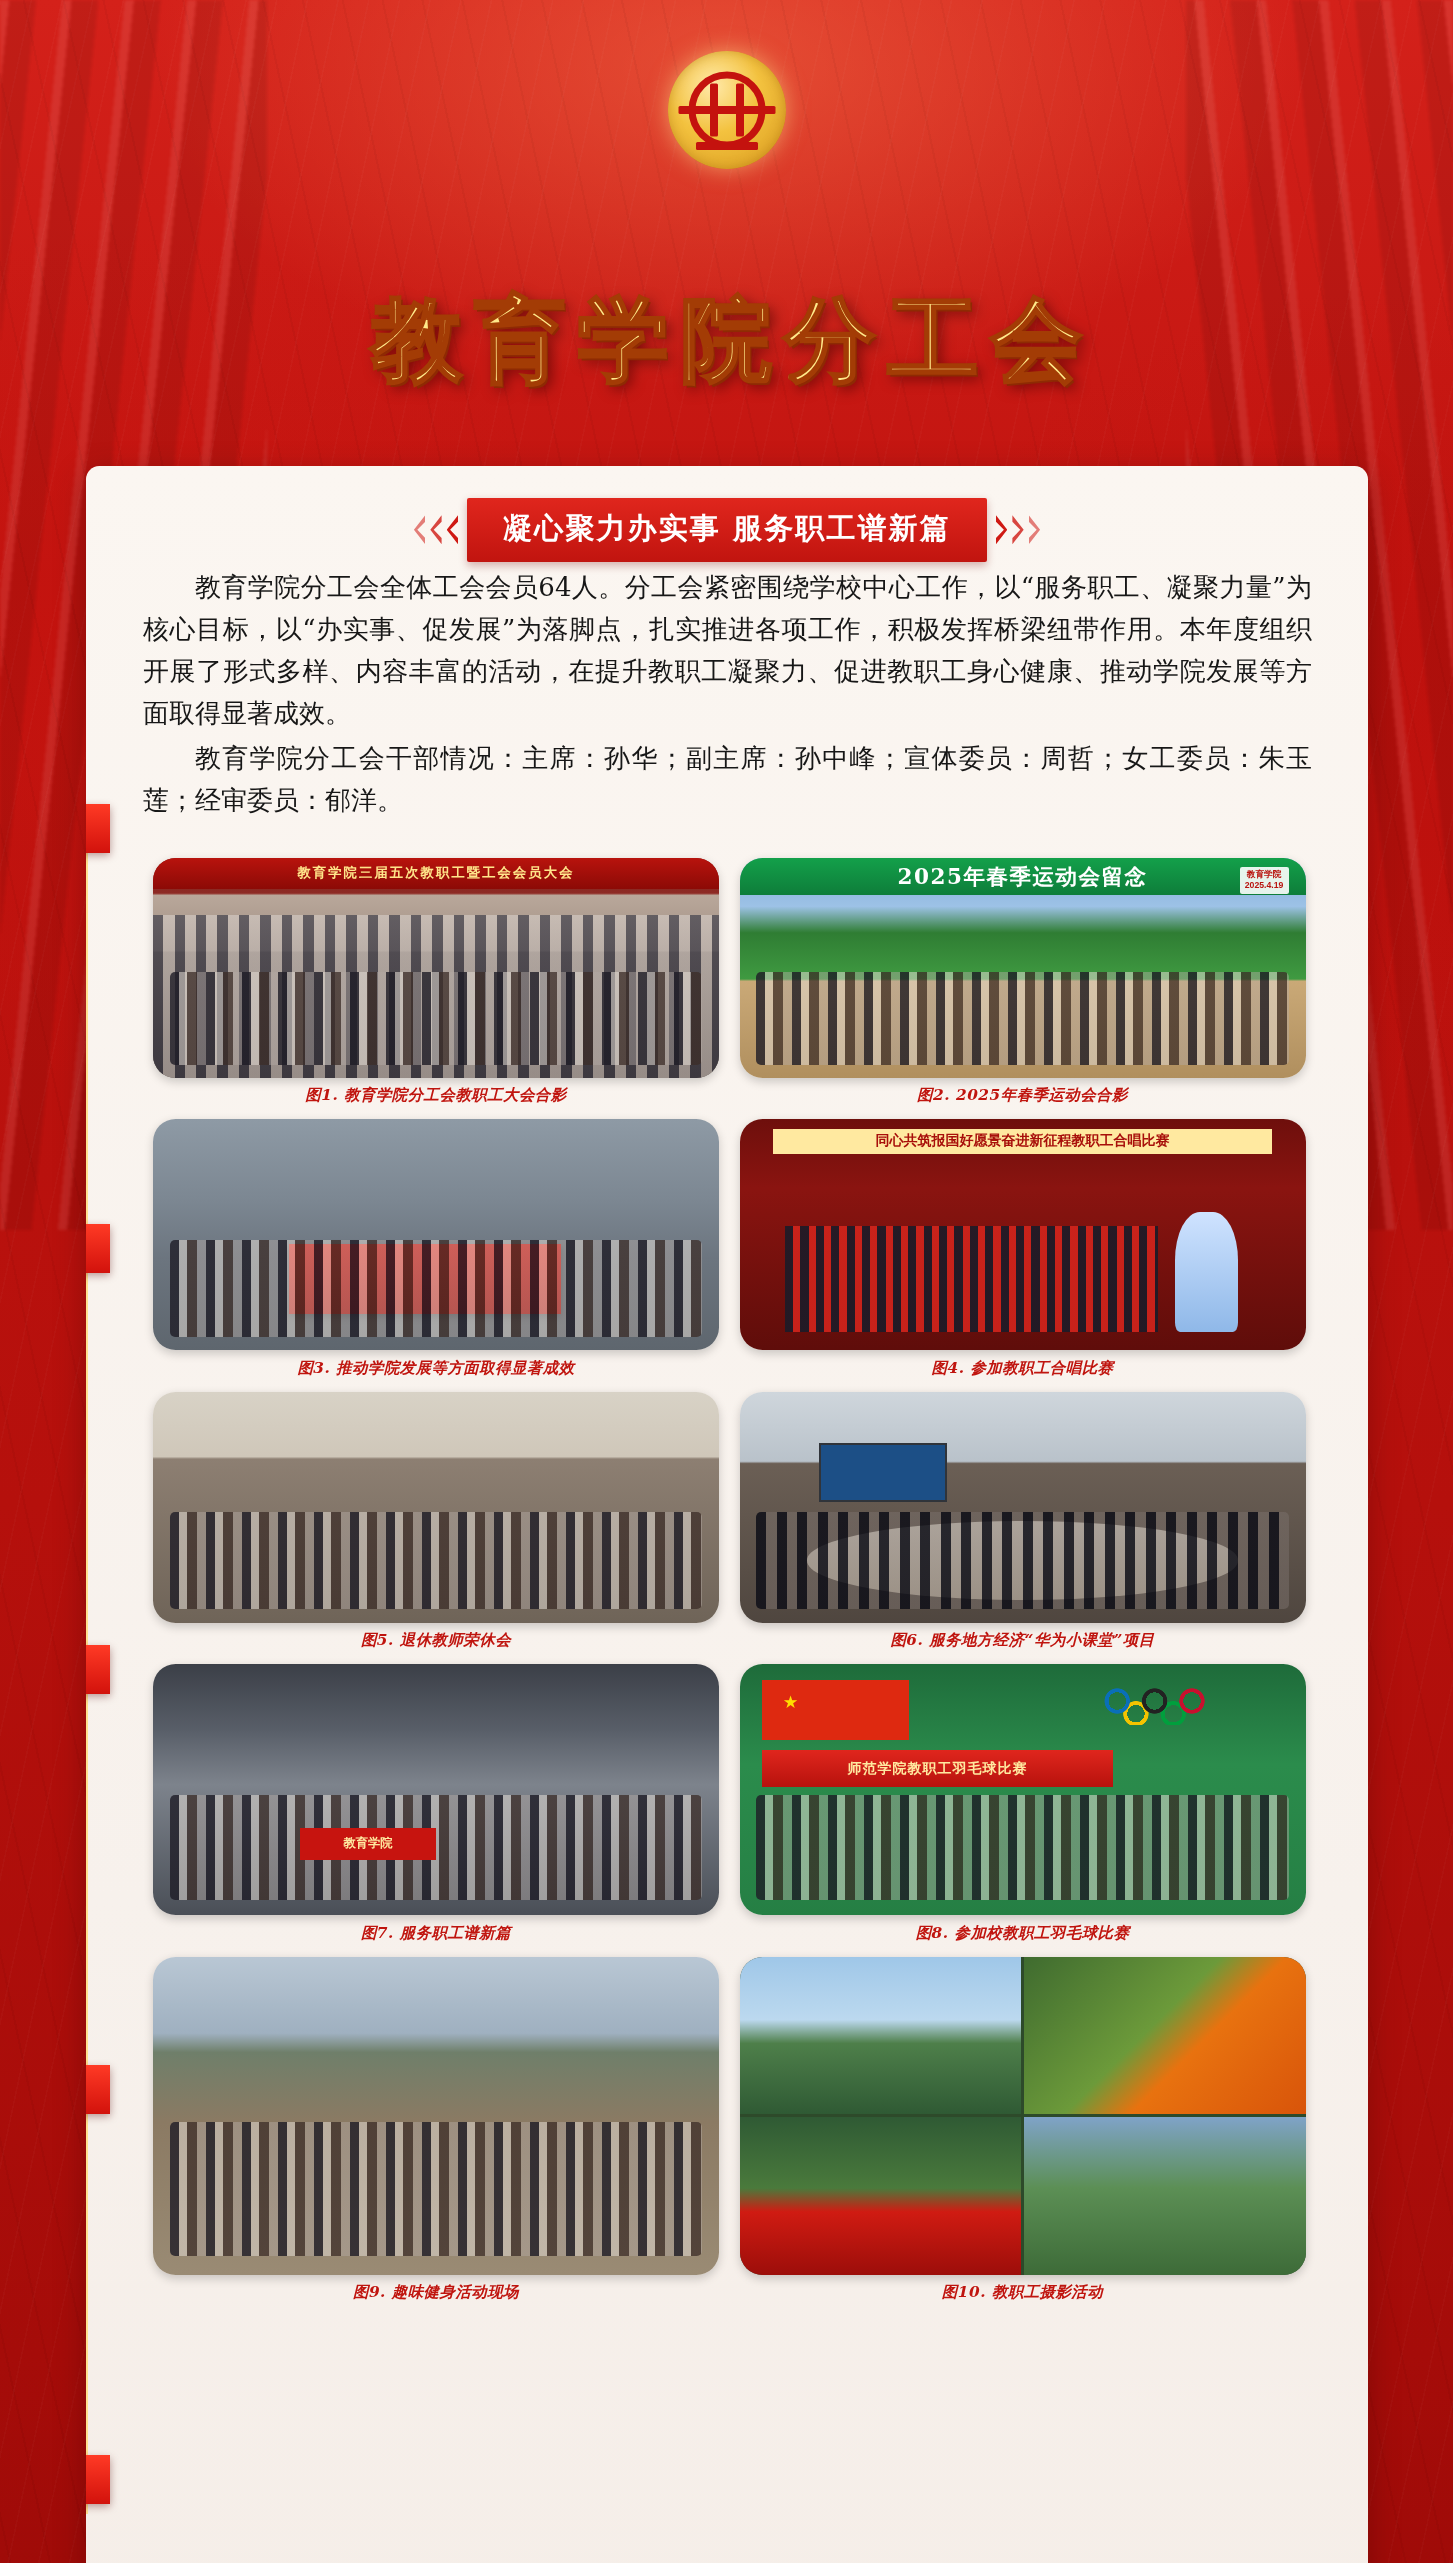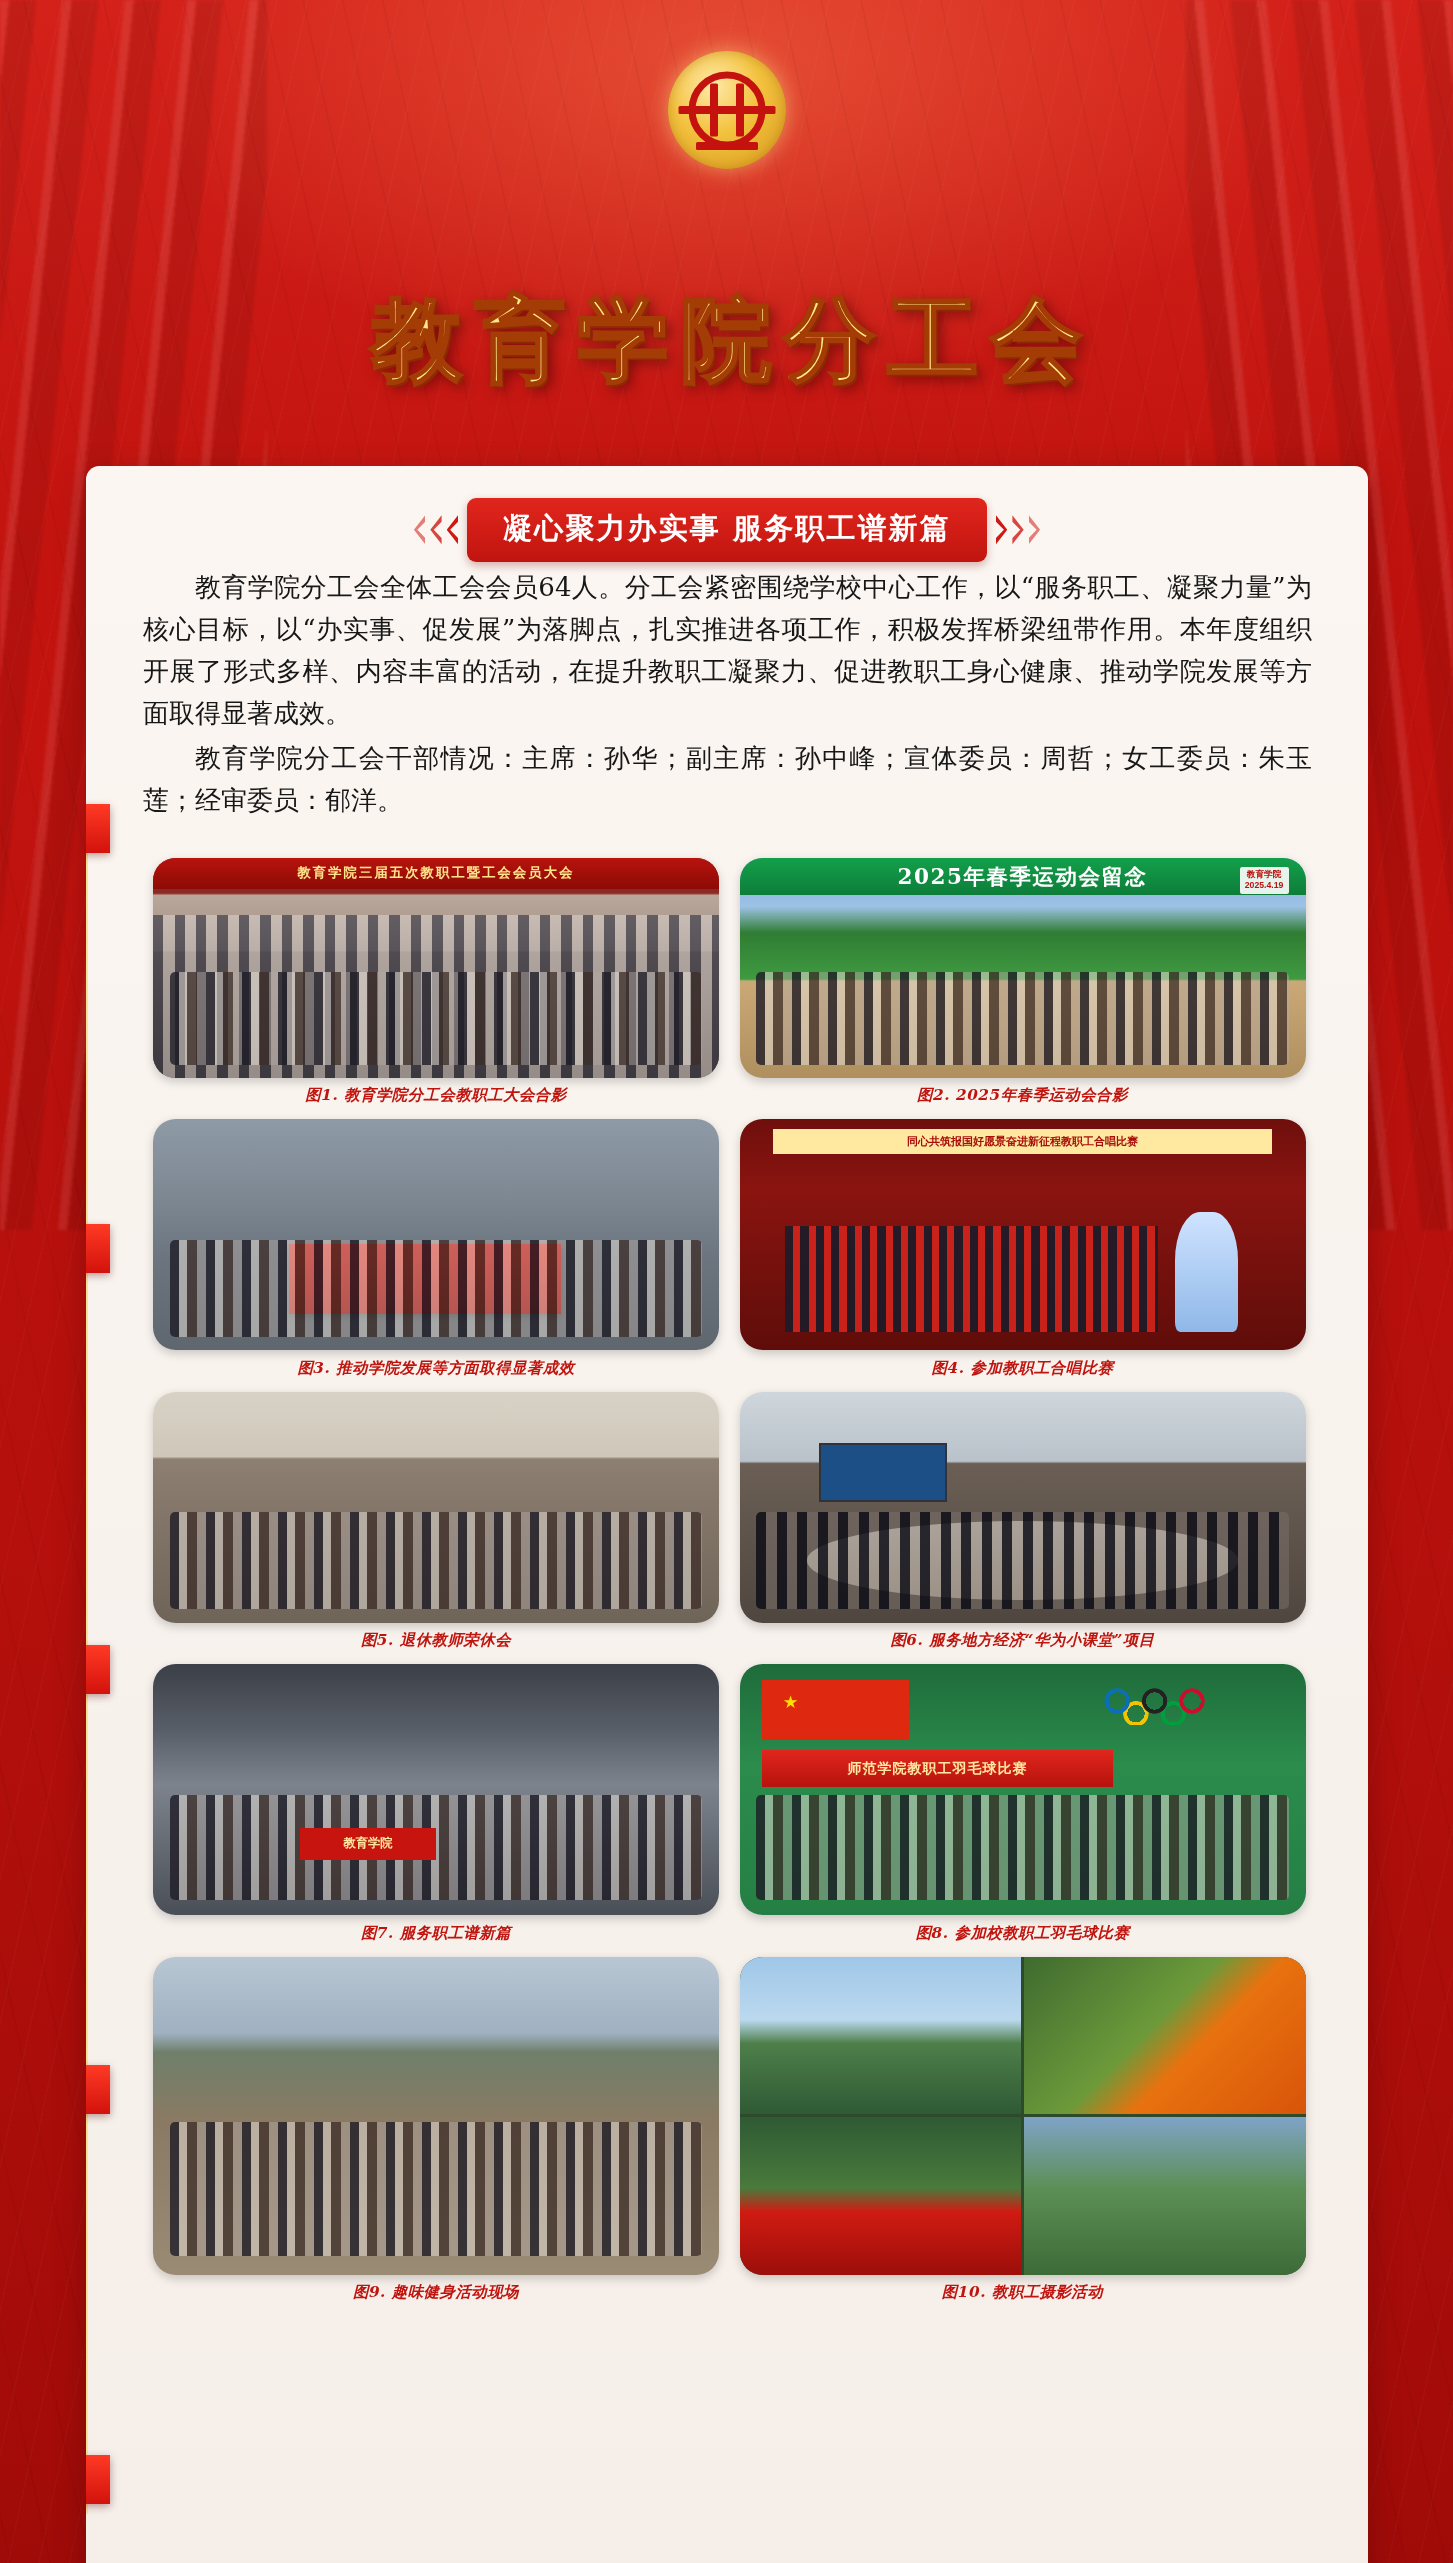--- a/index.html
+++ b/index.html
@@ -159,21 +159,21 @@
     align-items: center;
   }
   .ribbon {
     background: linear-gradient(180deg,#e0261d 0%, #c1140f 100%);
     color: #fff;
     font-family: "DejaVu Serif", "Liberation Serif", serif;
     font-weight: bold;
     font-size: 29px;
     letter-spacing: 2.1px;
     padding: 11.3px 36px 12.3px;
-    border-radius: 9px;
+    border-radius: 2px;
     box-shadow: 0 3.1px 8.2px rgba(120,0,0,.28);
     white-space: nowrap;
   }
   .chev {
     display: flex;
     align-items: center;
     gap: 5.1px;
     padding: 0 9.2px;
   }
   .chev i {
@@ -318,21 +318,21 @@
     background: linear-gradient(180deg,#e4211a,#b7100b);
     box-shadow: 0 3.1px 7.2px rgba(0,0,0,.3);
   }
 
   .ph-chorus {
     background: linear-gradient(180deg,#6e0f0c 0%, #8a1410 30%, #5f0d0a 100%);
   }
   .chorus-banner {
     position: absolute; top: 4%; left: 6%; right: 6%; height: 11%;
     background: #ffe9a0; color: #a80f0a;
-    font-size: 11px; font-weight: bold;
+    font-size: 14px; font-weight: bold;
     display: flex; align-items: center; justify-content: center;
     font-family: "DejaVu Serif", "Liberation Serif", serif;
   }
   .chorus-rows {
     position: absolute; left: 8%; right: 26%; bottom: 8%; height: 46%;
     background: repeating-linear-gradient(90deg, #1b1b28 0 8.2px, #d2241c 8.2px 15.4px);
     opacity: .9;
   }
   .chorus-solo {
     position: absolute; right: 12%; bottom: 8%;

